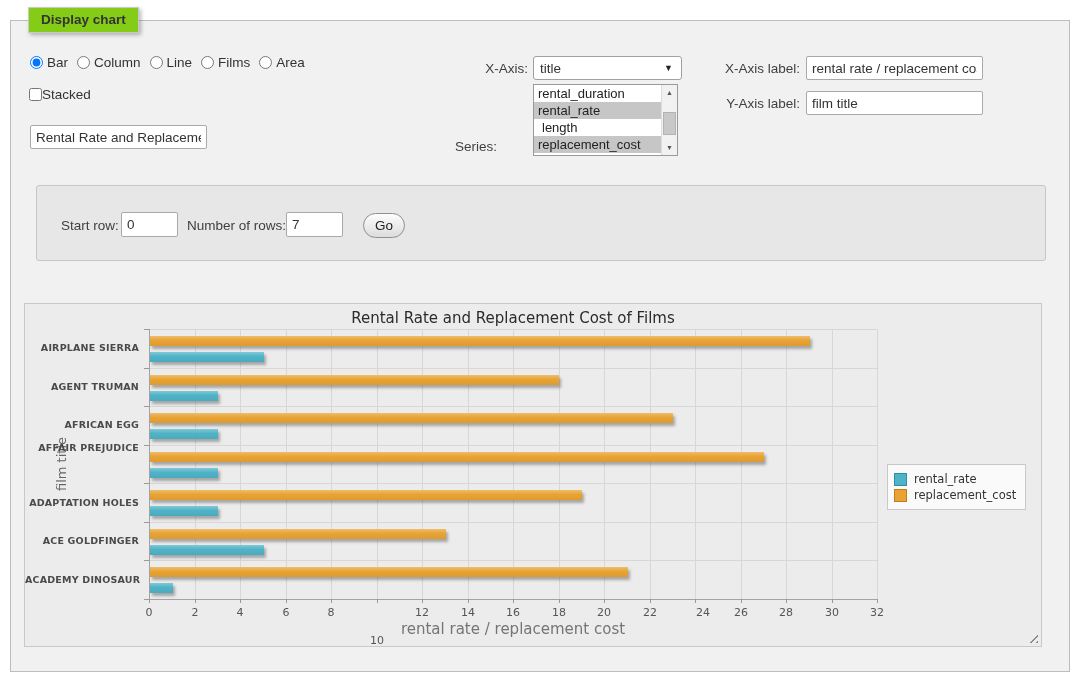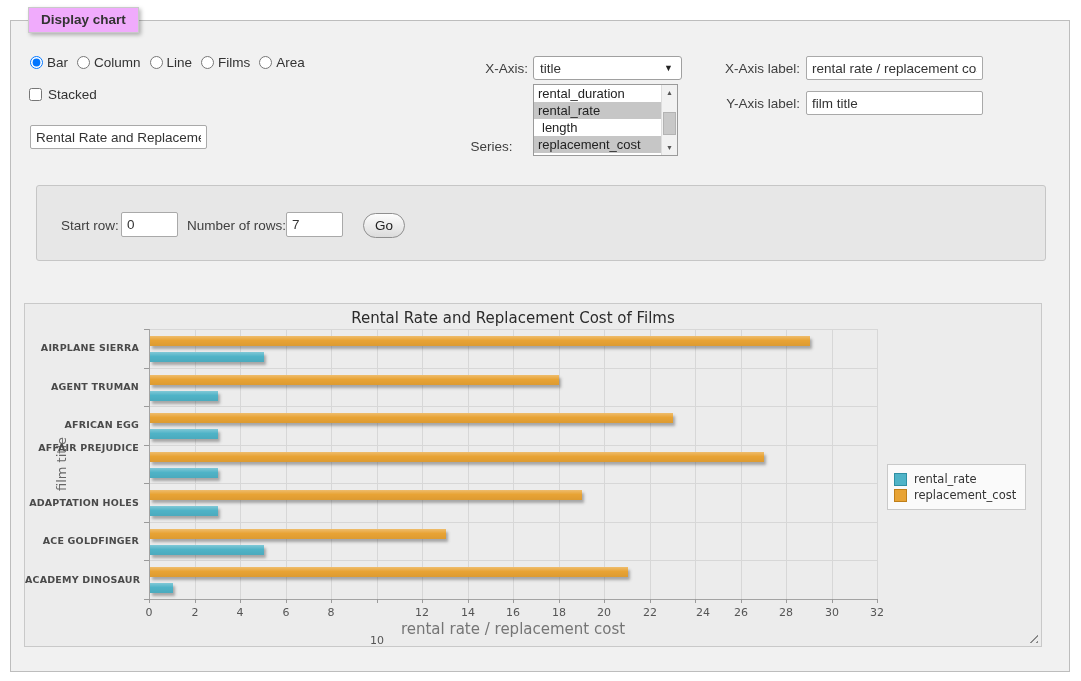--- a/index.html
+++ b/index.html
@@ -2,35 +2,35 @@
 <html><head>
 <meta charset="utf-8">
 <style>
   html,body{margin:0;padding:0;}
   body{width:1081px;height:681px;position:relative;background:#ffffff;
        font-family:"Liberation Sans",sans-serif;font-size:13.5px;color:#333;overflow:hidden;}
   .abs{position:absolute;}
 
   
   .fieldset-bg{left:10px;top:20px;width:1058px;height:650px;background:#f1f1f1;border:1px solid #bdbdbd;}
-  .legend-tab{left:28px;top:7px;background:#f0abfc;border:1px solid #c9c9c9;padding:4px 12px 5px 12px;
+  .legend-tab{left:28px;top:7px;background:#84cc16;border:1px solid #c9c9c9;padding:4px 12px 5px 12px;
               font-weight:bold;font-size:13.5px;color:#333;box-shadow:2px 2px 4px rgba(0,0,0,0.28);}
 
   
   .radio-row{left:30px;top:55px;display:flex;align-items:center;gap:9px;}
   .radio-item{display:flex;align-items:center;gap:4px;}
   .radio-item input{margin:0;width:13px;height:13px;}
-  .stacked-row{left:29px;top:87px;display:flex;align-items:center;gap:6px;}
+  .stacked-row{left:29px;top:87px;display:flex;align-items:center;gap:0;}
   .stacked-row input{margin:0;width:13px;height:13px;}
   input[type=text]{border:1px solid #a9a9a9;background:#fff;color:#333;font-family:"Liberation Sans",sans-serif;
                    font-size:13.5px;padding:2px 5px;box-sizing:border-box;border-radius:2px;}
   .title-input{left:30px;top:125px;width:177px;height:24px;}
   .lbl{color:#404040;}
   .lbl-xaxis{left:455px;top:61px;width:73px;text-align:right;}
-  .lbl-series{left:455px;top:139px;width:73px;text-align:center;}
+  .lbl-series{left:455px;top:139px;width:73px;text-align:left;}
   .lbl-xlabel{left:700px;top:61px;width:100px;text-align:right;}
   .lbl-ylabel{left:700px;top:96px;width:100px;text-align:right;}
   .select-box{left:533px;top:56px;width:149px;height:24px;background:#fff;border:1px solid #a0a0a0;border-radius:3px;
               box-sizing:border-box;display:flex;align-items:center;padding:0 6px;cursor:default;}
   .select-box .val{flex:1;}
   .select-box .arrow{font-size:9px;color:#222;margin-right:2px;}
   .xlabel-input{left:806px;top:56px;width:177px;height:24px;}
   .ylabel-input{left:806px;top:91px;width:177px;height:24px;}
 
   

